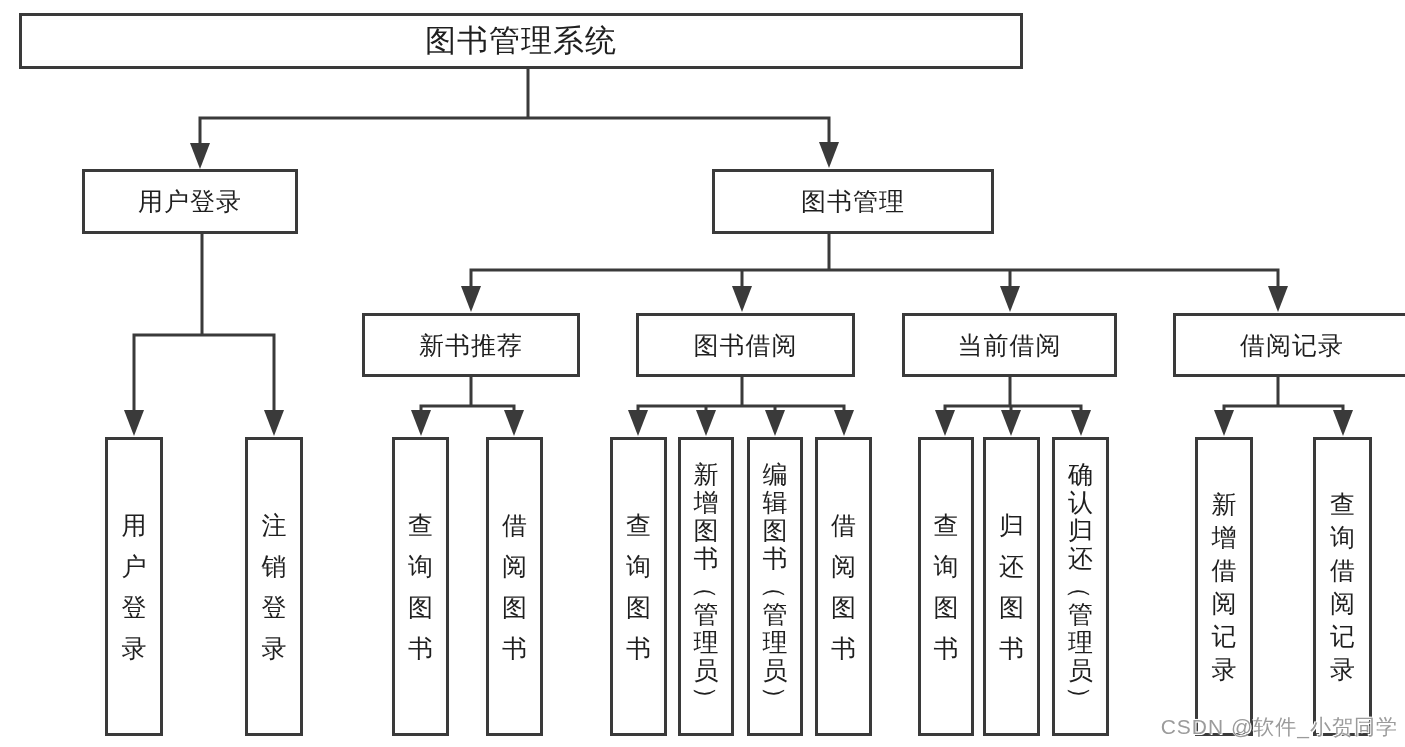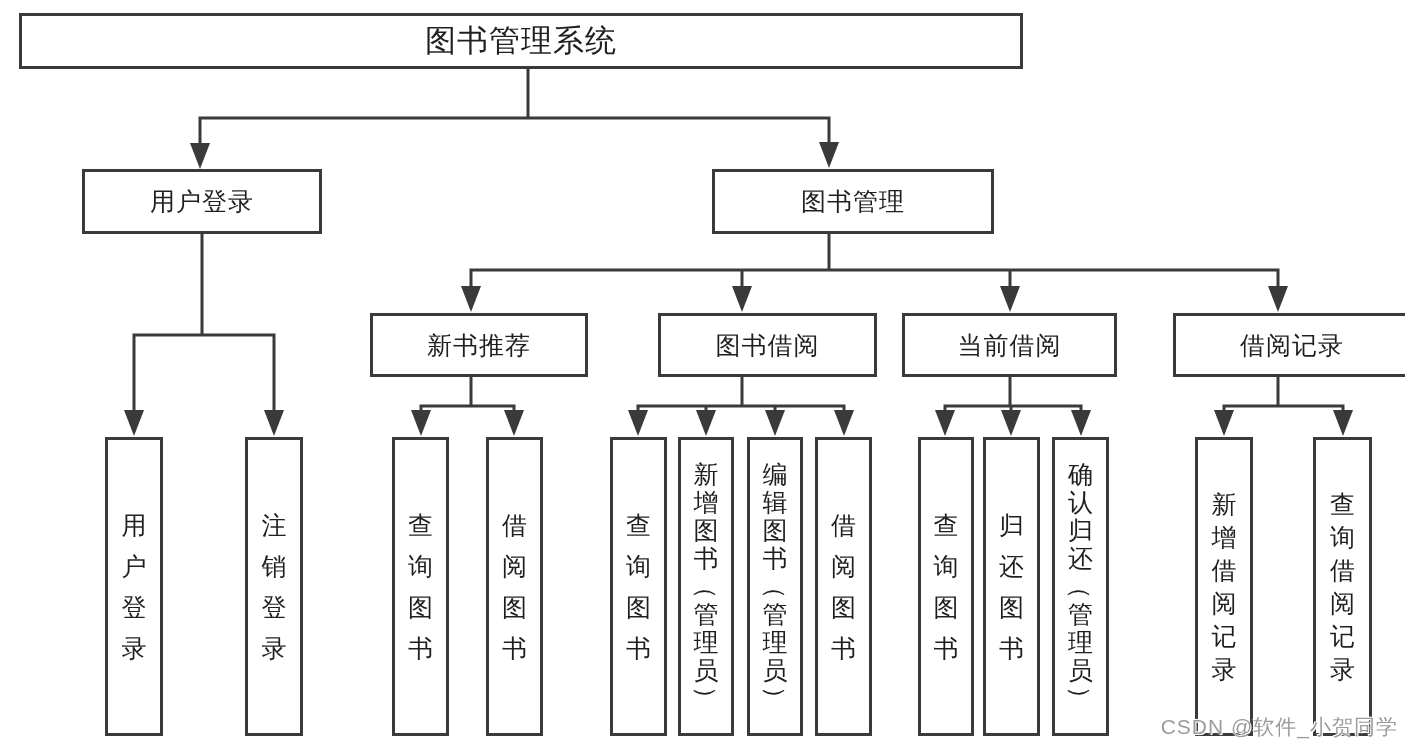--- a/index.html
+++ b/index.html
@@ -53,24 +53,24 @@
     align-items:center;
     justify-content:center;
     font-size:25px;
     line-height:1;
     color:var(--text);
   }
   .vbox span{display:block;}
   .vbox span.rot{transform:rotate(90deg);}
   
   .pos-root{left:19px;top:13px;width:1004px;height:56px;}
-  .pos-user-login{left:82px;top:169px;width:240px;height:65px;}
+  .pos-user-login{left:82px;top:169px;width:216px;height:65px;}
   .pos-book-mgmt{left:712px;top:169px;width:282px;height:65px;}
-  .pos-new-book{left:362px;top:313px;width:218px;height:64px;margin-left:8px;}
-  .pos-borrow{left:636px;top:313px;width:219px;height:64px;margin-left:22px;}
+  .pos-new-book{left:362px;top:313px;width:218px;height:64px;}
+  .pos-borrow{left:636px;top:313px;width:219px;height:64px;}
   .pos-current{left:902px;top:313px;width:215px;height:64px;}
   .pos-record{left:1173px;top:313px;width:238px;height:64px;}
   
   .pos-l0{left:105px;width:58px;}
   .pos-l1{left:245px;width:58px;}
   .pos-l2{left:392px;width:57px;}
   .pos-l3{left:486px;width:57px;}
   .pos-l4{left:610px;width:57px;}
   .pos-l5{left:678px;width:56px;}
   .pos-l6{left:747px;width:56px;}

